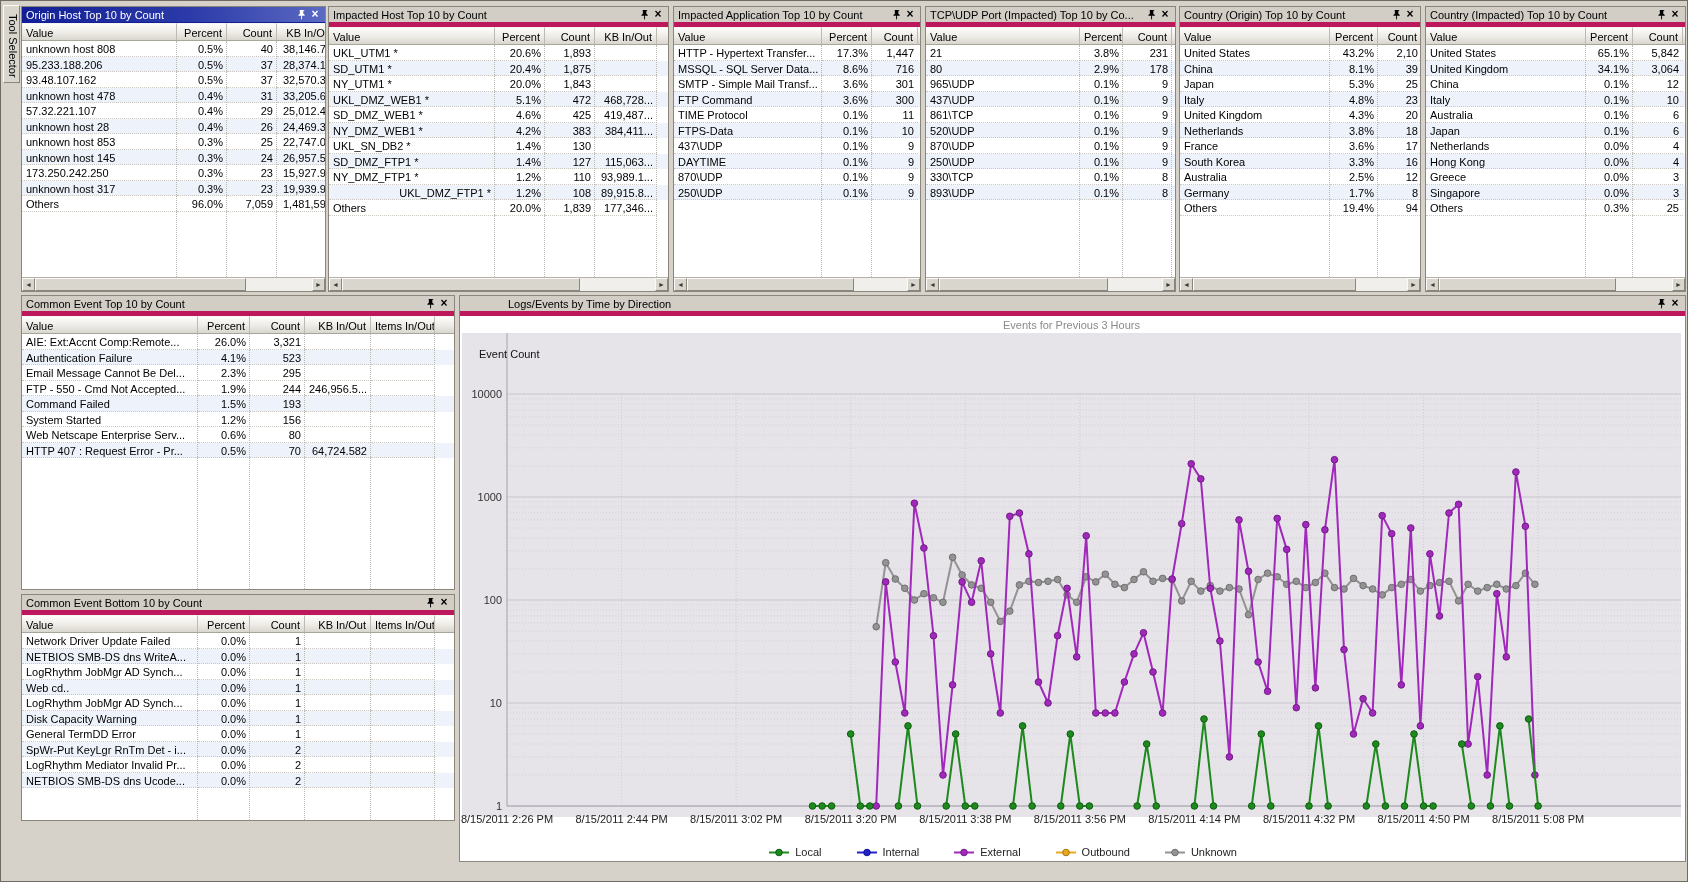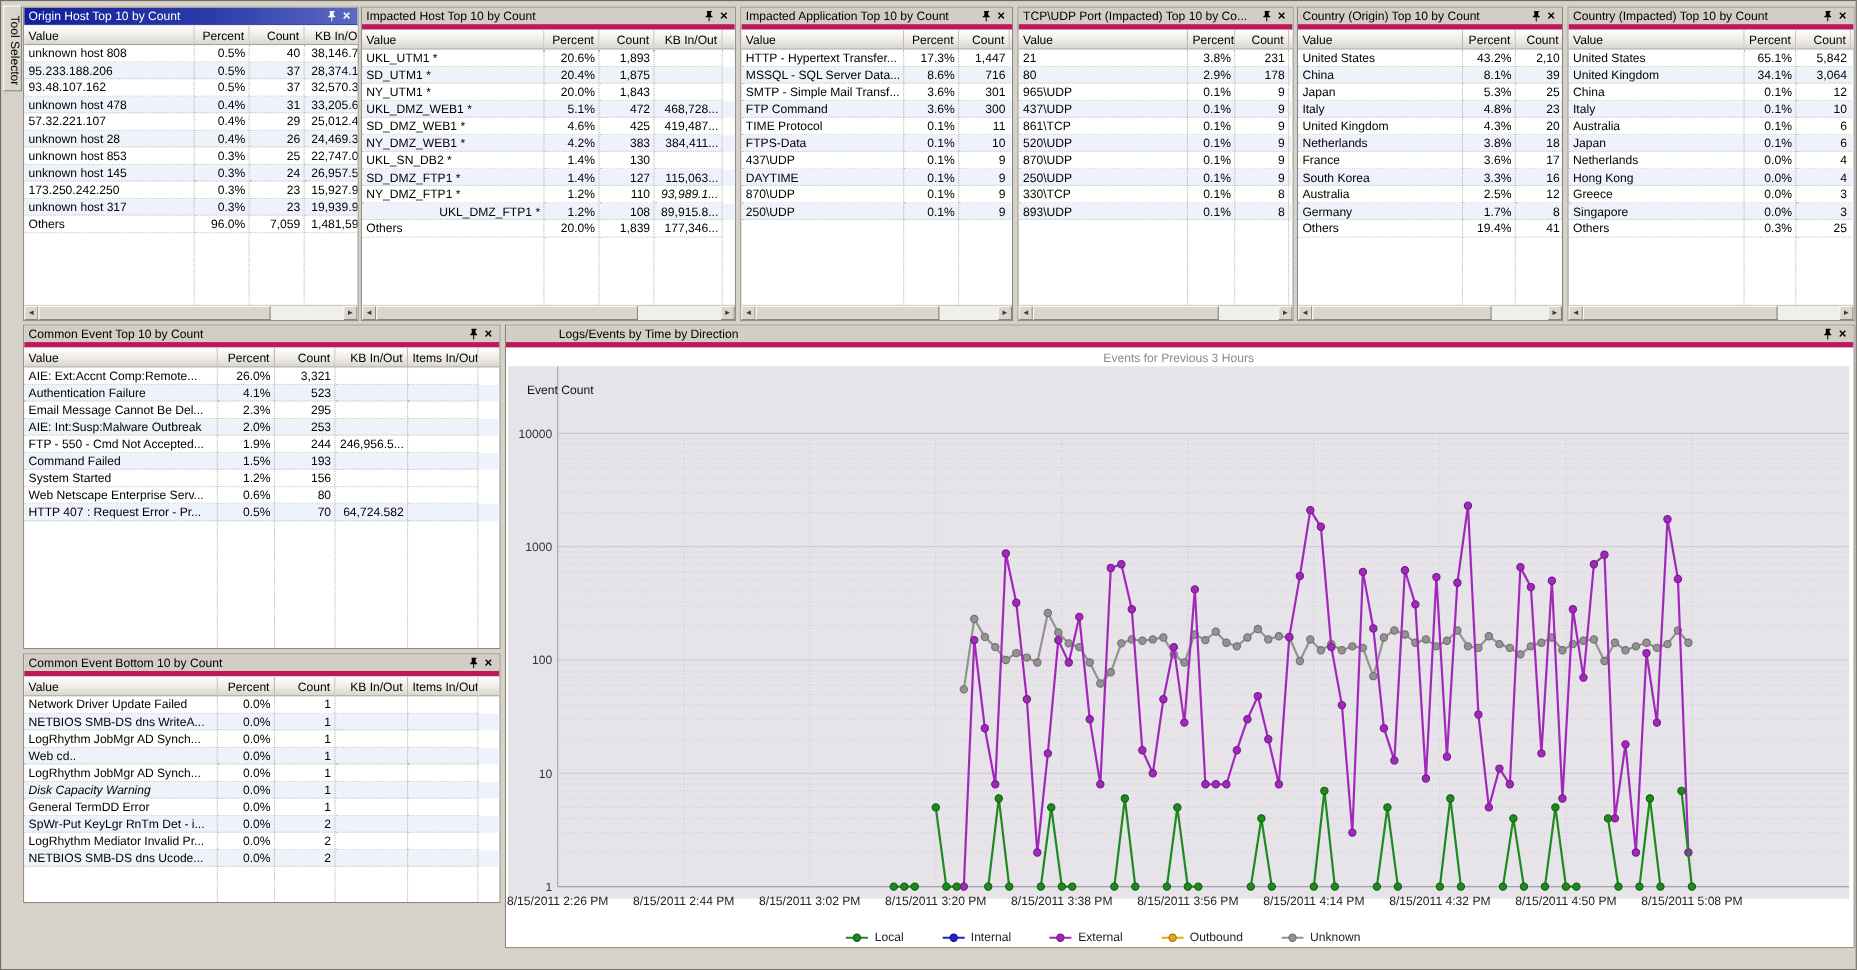--- a/index.html
+++ b/index.html
@@ -197,21 +197,21 @@
         <div class="row alt">
           <div class="cell" style="width: 166px;">SD_DMZ_FTP1 *</div>
           <div class="cell num" style="width: 50px;">1.4%</div>
           <div class="cell num" style="width: 50px;">127</div>
           <div class="cell num" style="width: 62px;">115,063...</div>
         </div>
         <div class="row">
           <div class="cell" style="width: 166px;">NY_DMZ_FTP1 *</div>
           <div class="cell num" style="width: 50px;">1.2%</div>
           <div class="cell num" style="width: 50px;">110</div>
-          <div class="cell num" style="width: 62px; font-style: italic;">93,989.1...</div>
+          <div class="cell num" style="width: 62px;">93,989.1...</div>
         </div>
         <div class="row alt">
           <div class="cell" style="width: 166px; text-align: right;">UKL_DMZ_FTP1 *</div>
           <div class="cell num" style="width: 50px;">1.2%</div>
           <div class="cell num" style="width: 50px;">108</div>
           <div class="cell num" style="width: 62px;">89,915.8...</div>
         </div>
         <div class="row">
           <div class="cell" style="width: 166px;">Others</div>
           <div class="cell num" style="width: 50px;">20.0%</div>
@@ -450,21 +450,21 @@
           <div class="cell num" style="width: 44px;">12</div>
         </div>
         <div class="row alt">
           <div class="cell" style="width: 150px;">Germany</div>
           <div class="cell num" style="width: 48px;">1.7%</div>
           <div class="cell num" style="width: 44px;">8</div>
         </div>
         <div class="row">
           <div class="cell" style="width: 150px;">Others</div>
           <div class="cell num" style="width: 48px;">19.4%</div>
-          <div class="cell num" style="width: 44px;">41</div>
+          <div class="cell num" style="width: 44px;">94</div>
         </div>
         <div class="vline" style="left: 149px;"></div>
         <div class="vline" style="left: 197px;"></div>
       </div>
       <div class="hscroll">
         <div class="sbtn">◄</div>
         <div class="strack">
           <div class="sthumb"></div>
         </div>
         <div class="sbtn">►</div>
@@ -586,27 +586,20 @@
           <div class="cell num" style="width: 66px;"></div>
           <div class="cell num" style="width: 64px;"></div>
         </div>
         <div class="row">
           <div class="cell" style="width: 176px;">Email Message Cannot Be Del...</div>
           <div class="cell num" style="width: 52px;">2.3%</div>
           <div class="cell num" style="width: 55px;">295</div>
           <div class="cell num" style="width: 66px;"></div>
           <div class="cell num" style="width: 64px;"></div>
         </div>
-        <div class="row alt">
-          <div class="cell" style="width: 176px;">AIE: Int:Susp:Malware Outbreak</div>
-          <div class="cell num" style="width: 52px;">2.0%</div>
-          <div class="cell num" style="width: 55px;">253</div>
-          <div class="cell num" style="width: 66px;"></div>
-          <div class="cell num" style="width: 64px;"></div>
-        </div>
         <div class="row">
           <div class="cell" style="width: 176px;">FTP - 550 - Cmd Not Accepted...</div>
           <div class="cell num" style="width: 52px;">1.9%</div>
           <div class="cell num" style="width: 55px;">244</div>
           <div class="cell num" style="width: 66px;">246,956.5...</div>
           <div class="cell num" style="width: 64px;"></div>
         </div>
         <div class="row alt">
           <div class="cell" style="width: 176px;">Command Failed</div>
           <div class="cell num" style="width: 52px;">1.5%</div>
@@ -690,21 +683,21 @@
           <div class="cell num" style="width: 64px;"></div>
         </div>
         <div class="row">
           <div class="cell" style="width: 176px;">LogRhythm JobMgr  AD Synch...</div>
           <div class="cell num" style="width: 52px;">0.0%</div>
           <div class="cell num" style="width: 55px;">1</div>
           <div class="cell num" style="width: 66px;"></div>
           <div class="cell num" style="width: 64px;"></div>
         </div>
         <div class="row alt">
-          <div class="cell" style="width: 176px; font-style: italic;">Disk Capacity Warning</div>
+          <div class="cell" style="width: 176px;">Disk Capacity Warning</div>
           <div class="cell num" style="width: 52px;">0.0%</div>
           <div class="cell num" style="width: 55px;">1</div>
           <div class="cell num" style="width: 66px;"></div>
           <div class="cell num" style="width: 64px;"></div>
         </div>
         <div class="row">
           <div class="cell" style="width: 176px;">General TermDD Error</div>
           <div class="cell num" style="width: 52px;">0.0%</div>
           <div class="cell num" style="width: 55px;">1</div>
           <div class="cell num" style="width: 66px;"></div>

